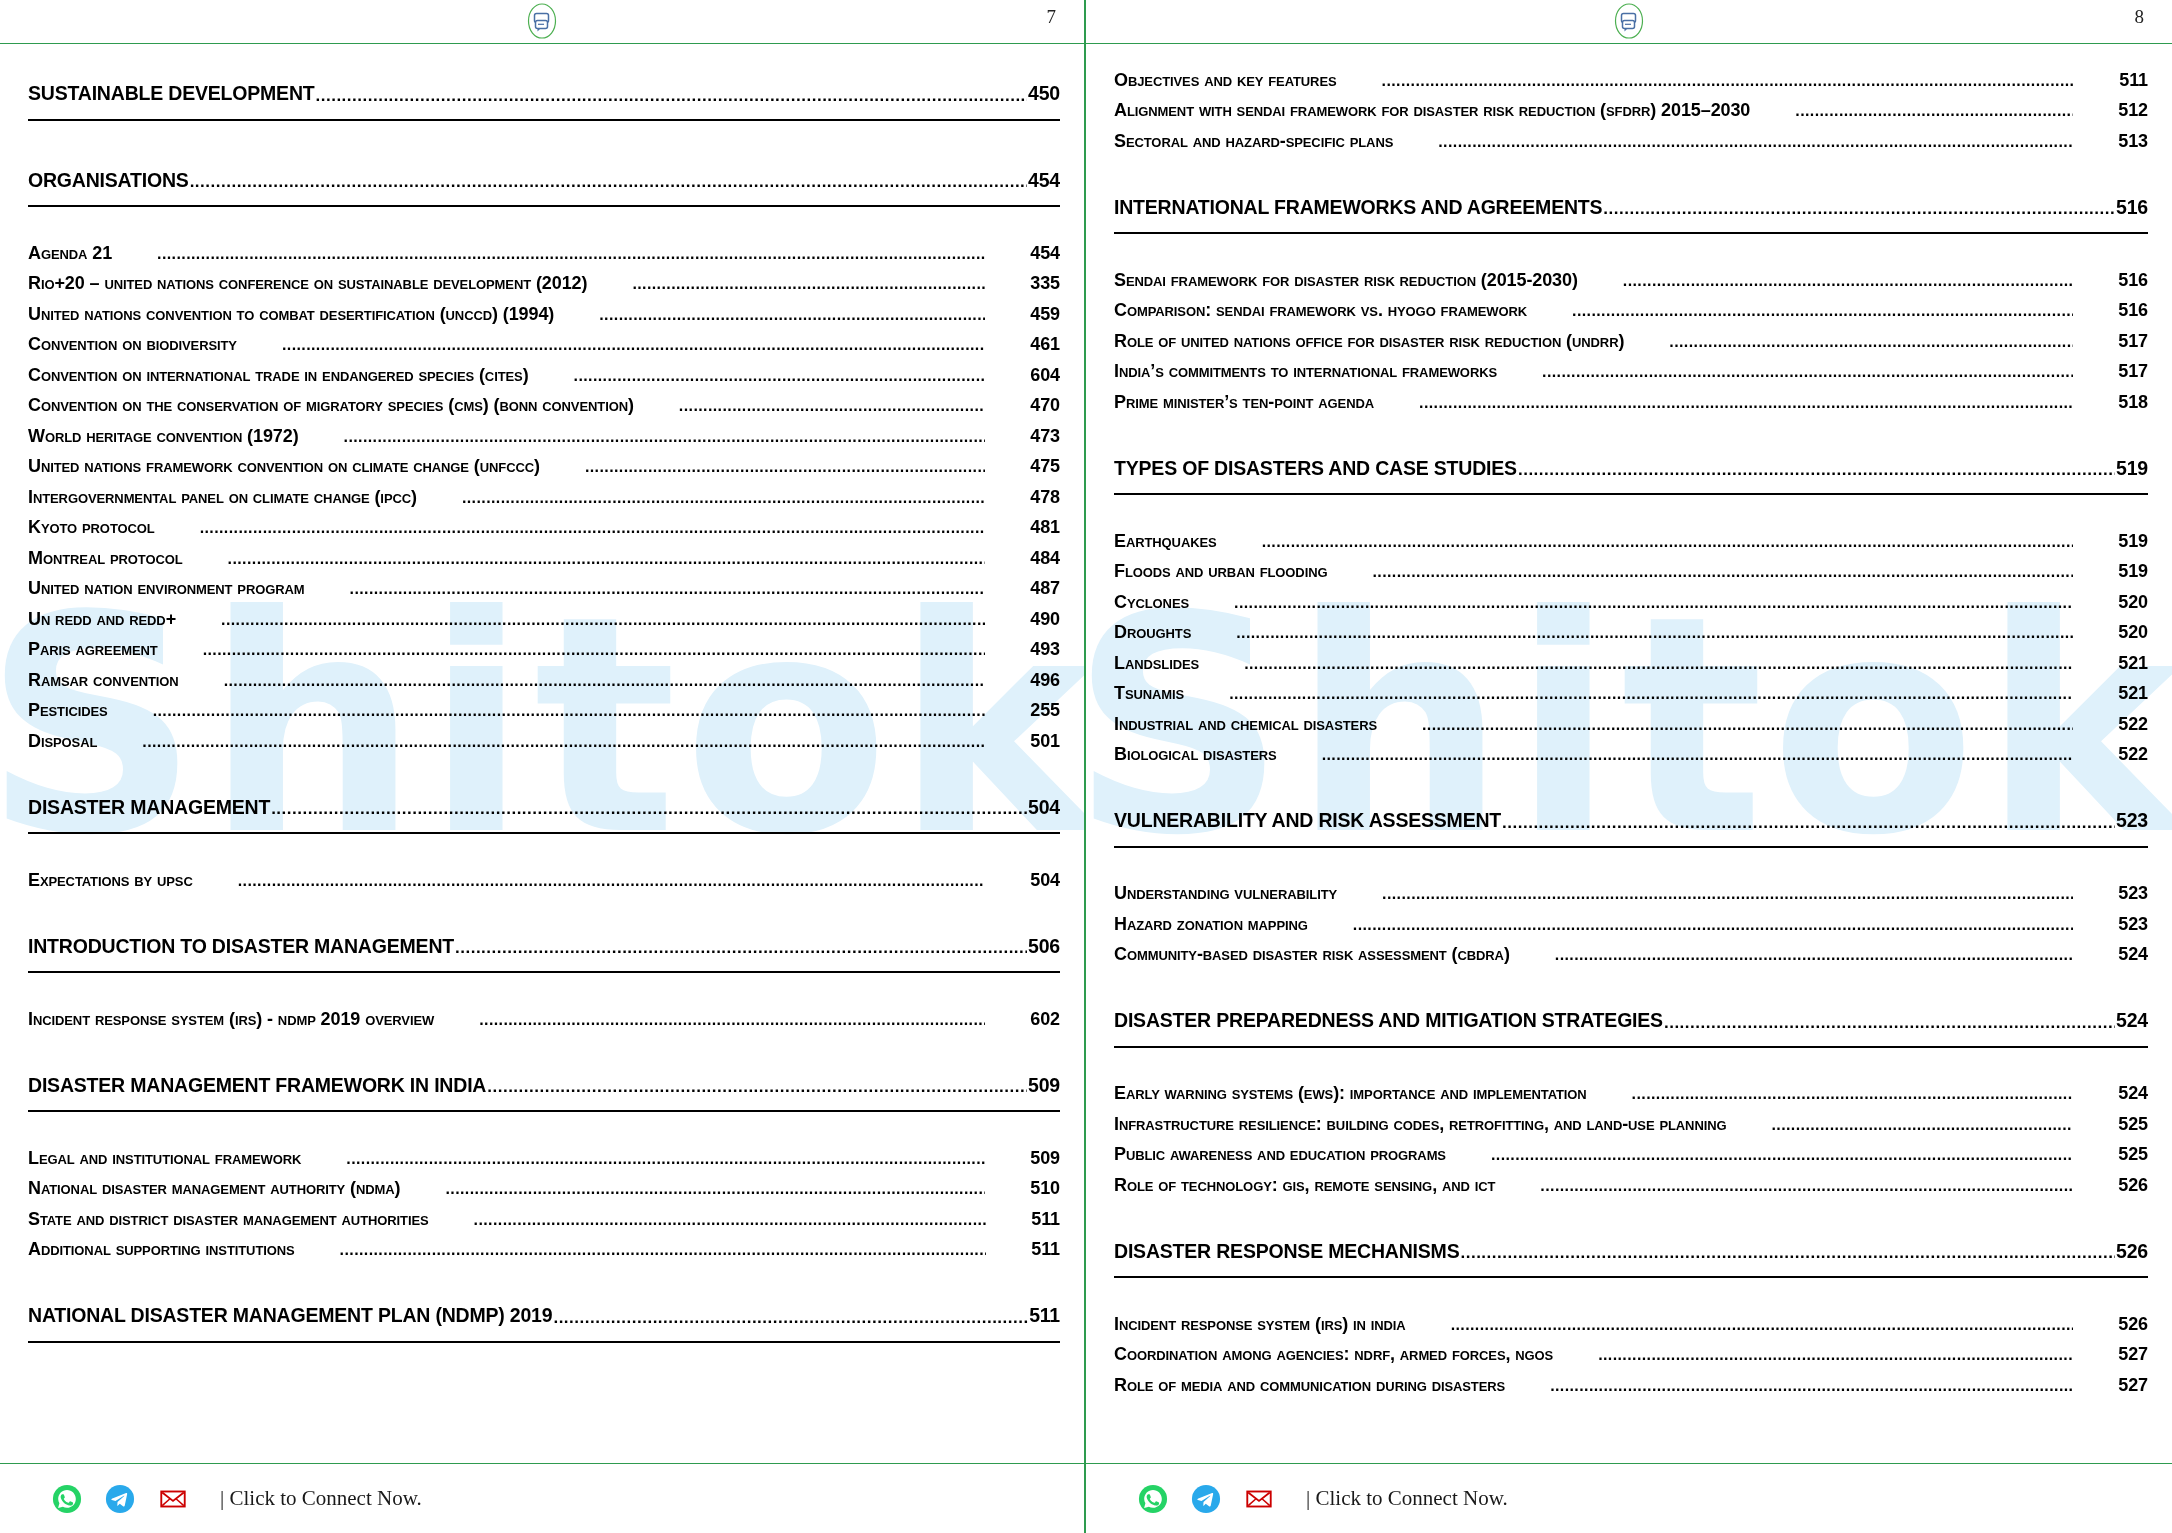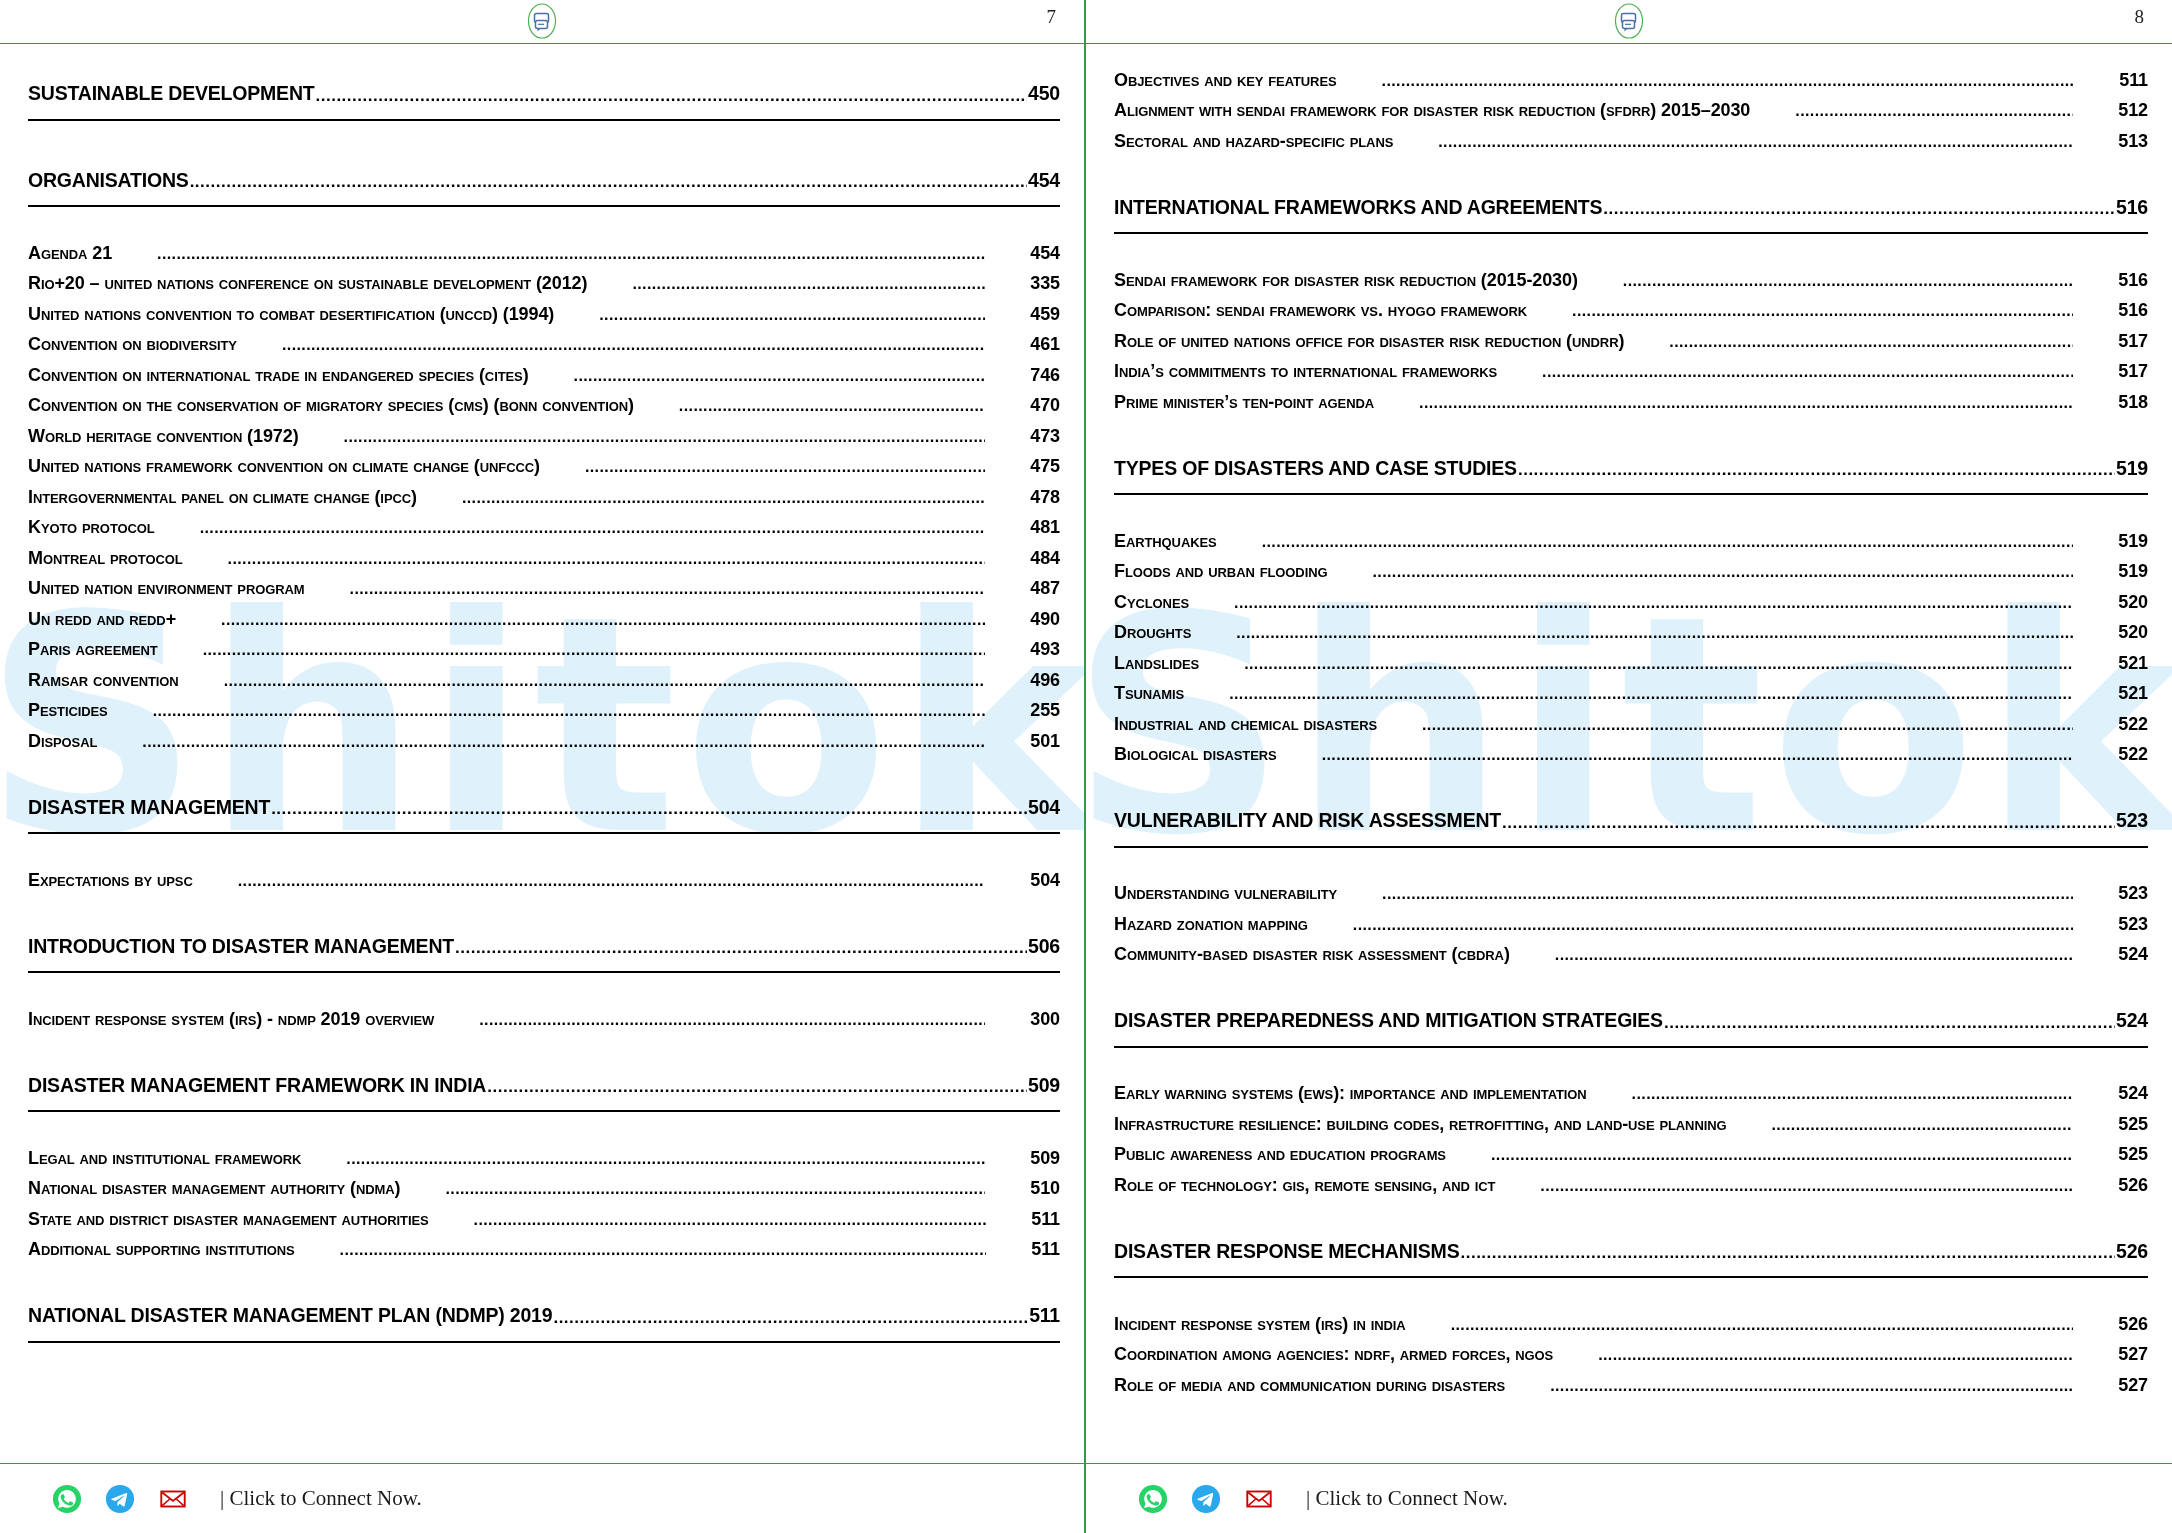--- a/index.html
+++ b/index.html
@@ -224,21 +224,21 @@
           <span class="toc-num">459</span>
         </div>
         <div class="toc-entry lvl2">
           <span class="toc-label">Convention on Biodiversity</span>
           <span class="toc-leader">................................................................................................................................................................................................................................................................................................................................................................................................................</span>
           <span class="toc-num">461</span>
         </div>
         <div class="toc-entry lvl2">
           <span class="toc-label">Convention on International Trade in Endangered Species (CITES)</span>
           <span class="toc-leader">................................................................................................................................................................................................................................................................................................................................................................................................................</span>
-          <span class="toc-num">746</span>
+          <span class="toc-num">604</span>
         </div>
         <div class="toc-entry lvl2">
           <span class="toc-label">Convention on the Conservation of Migratory Species (CMS) (Bonn Convention)</span>
           <span class="toc-leader">................................................................................................................................................................................................................................................................................................................................................................................................................</span>
           <span class="toc-num">470</span>
         </div>
         <div class="toc-entry lvl2">
           <span class="toc-label">World Heritage Convention (1972)</span>
           <span class="toc-leader">................................................................................................................................................................................................................................................................................................................................................................................................................</span>
           <span class="toc-num">473</span>
@@ -308,21 +308,21 @@
         <div class="gap-lg"></div>
         <div class="toc-entry lvl1">
           <span class="toc-label">INTRODUCTION TO DISASTER MANAGEMENT</span>
           <span class="toc-leader">................................................................................................................................................................................................................................................................................................................................................................................................................</span>
           <span class="toc-num">506</span>
         </div>
         <div class="gap-lg"></div>
         <div class="toc-entry lvl2">
           <span class="toc-label">Incident Response System (IRS) - NDMP 2019 Overview</span>
           <span class="toc-leader">................................................................................................................................................................................................................................................................................................................................................................................................................</span>
-          <span class="toc-num">300</span>
+          <span class="toc-num">602</span>
         </div>
         <div class="gap-lg"></div>
         <div class="toc-entry lvl1">
           <span class="toc-label">DISASTER MANAGEMENT FRAMEWORK IN INDIA</span>
           <span class="toc-leader">................................................................................................................................................................................................................................................................................................................................................................................................................</span>
           <span class="toc-num">509</span>
         </div>
         <div class="gap-lg"></div>
         <div class="toc-entry lvl2">
           <span class="toc-label">Legal and Institutional Framework</span>

